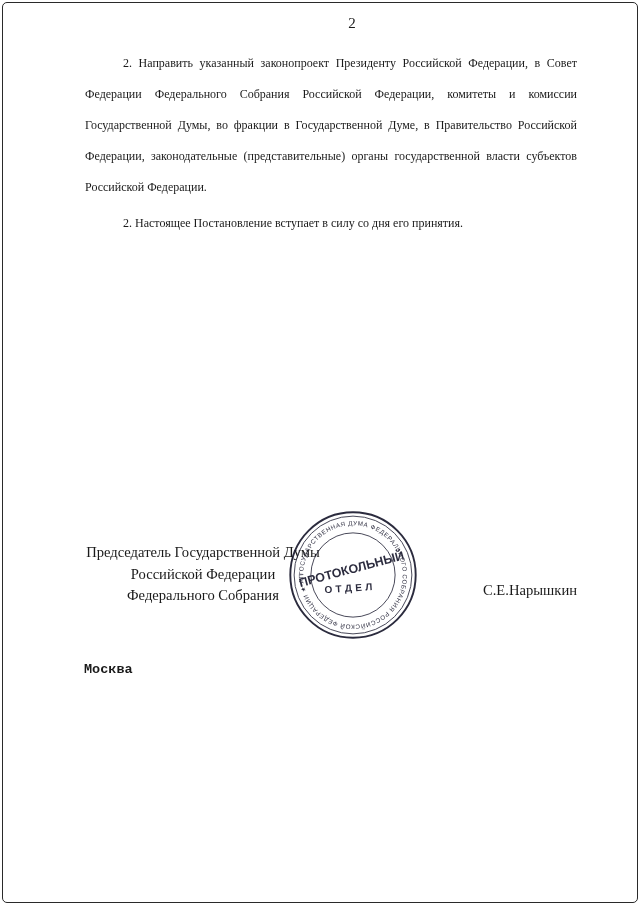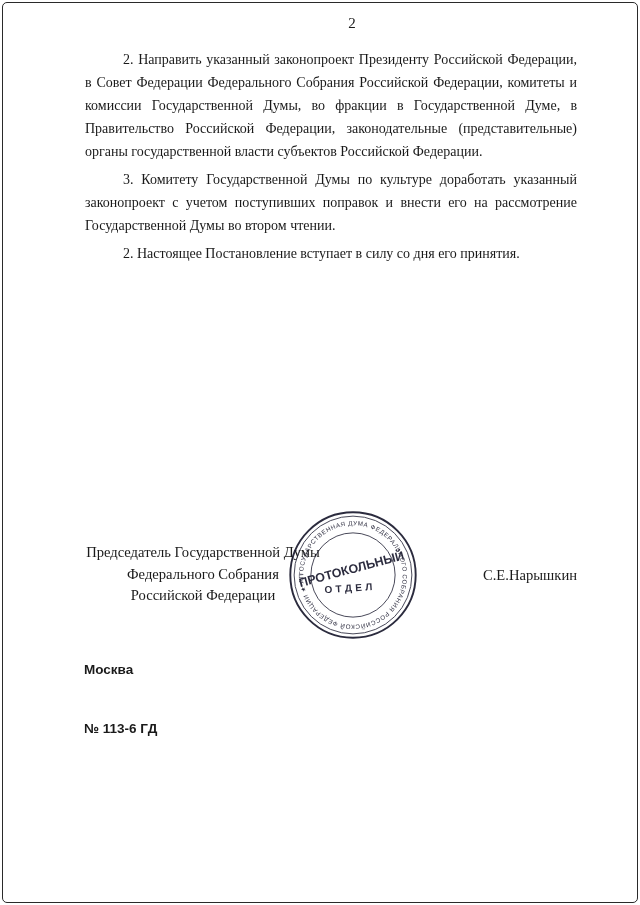--- a/index.html
+++ b/index.html
@@ -22,70 +22,69 @@
     border-radius:5px;
     pointer-events:none;
   }
   .page-number{
     position:absolute;top:15px;left:352px;
     transform:translateX(-50%);
     font-size:15px;
   }
   .body-text{
     position:absolute;left:85px;top:48px;width:492px;
-    font-size:14px;line-height:23px;
+    font-size:12px;line-height:31px;
     text-align:justify;
   }
   .body-text p{
     margin:0 0 5px 0;
     text-indent:38px;
   }
   .signature{
     position:absolute;left:85px;top:542px;width:492px;
     display:flex;justify-content:space-between;align-items:flex-end;
     font-size:14.6px;
   }
   .sig-title{width:236px;text-align:center;line-height:21.5px;}
   .sig-title .line{white-space:nowrap;font-family:Liberation Serif, serif;}
-  .sig-name{margin-bottom:23px;white-space:nowrap;}
+  .sig-name{margin-bottom:8px;white-space:nowrap;}
   .stamp{
     position:absolute;left:286px;top:508px;
     width:134px;height:134px;
     opacity:0.93;
   }
   .stamp text{
     fill:var(--stamp-ink);
     font-family:"Liberation Sans", sans-serif;
   }
   .footer{
     position:absolute;left:84px;top:621px;
-    font-family:Liberation Sans, sans-serif;
+    font-family:Liberation Mono, monospace;
     font-size:13.5px;font-weight:bold;
     line-height:19.5px;
     white-space:pre;
   }
 </style>
 </head>
 <body>
 
 <div class="page-border"></div>
 
 <div class="page-number">2</div>
 
 <div class="body-text">
   <p>2. Направить указанный законопроект Президенту Российской Федерации, в Совет Федерации Федерального Собрания Российской Федерации, комитеты и комиссии Государственной Думы, во фракции в Государственной Думе, в Правительство Российской Федерации, законодательные (представительные) органы государственной власти субъектов Российской Федерации.</p>
-  <p>3. Комитету Государственной Думы по культуре доработать указанный законопроект с учетом поступивших поправок и внести его на рассмотрение Государственной Думы во втором чтении.</p>
   <p>2. Настоящее Постановление вступает в силу со дня его принятия.</p>
 </div>
 
 <div class="signature">
   <div class="sig-title">
     <div class="line">Председатель Государственной Думы</div>
+    <div class="line">Российской Федерации</div>
     <div class="line">Федерального Собрания</div>
-    <div class="line">Российской Федерации</div>
   </div>
   <div class="sig-name">С.Е.Нарышкин</div>
 </div>
 
 <svg class="stamp" viewBox="0 0 140 140" xmlns="http://www.w3.org/2000/svg">
   <circle cx="70" cy="70" r="65.5" fill="none" stroke="#1c1c30" stroke-width="2"></circle>
   <circle cx="70" cy="70" r="61.5" fill="none" stroke="#1c1c30" stroke-width="0.9"></circle>
   <circle cx="70" cy="70" r="44" fill="none" stroke="#1c1c30" stroke-width="0.9"></circle>
   <defs>
     <path id="rimpath" d="M 70,70 m -52,0 a 52,52 0 1,1 104,0 a 52,52 0 1,1 -104,0"></path>
@@ -96,14 +95,13 @@
   <g transform="rotate(-15 70 70)">
     <text x="70" y="68" text-anchor="middle" font-size="13" font-weight="bold">ПРОТОКОЛЬНЫЙ</text>
   </g>
   <g transform="rotate(-4 70 70)">
     <text x="66" y="87" text-anchor="middle" font-size="10.5" font-weight="bold" letter-spacing="3.5">ОТДЕЛ</text>
   </g>
 </svg>
 
 <div class="footer">
   <div>Москва</div>
-  <div>№ 113-6 ГД</div>
 </div>
 
 </body></html>

